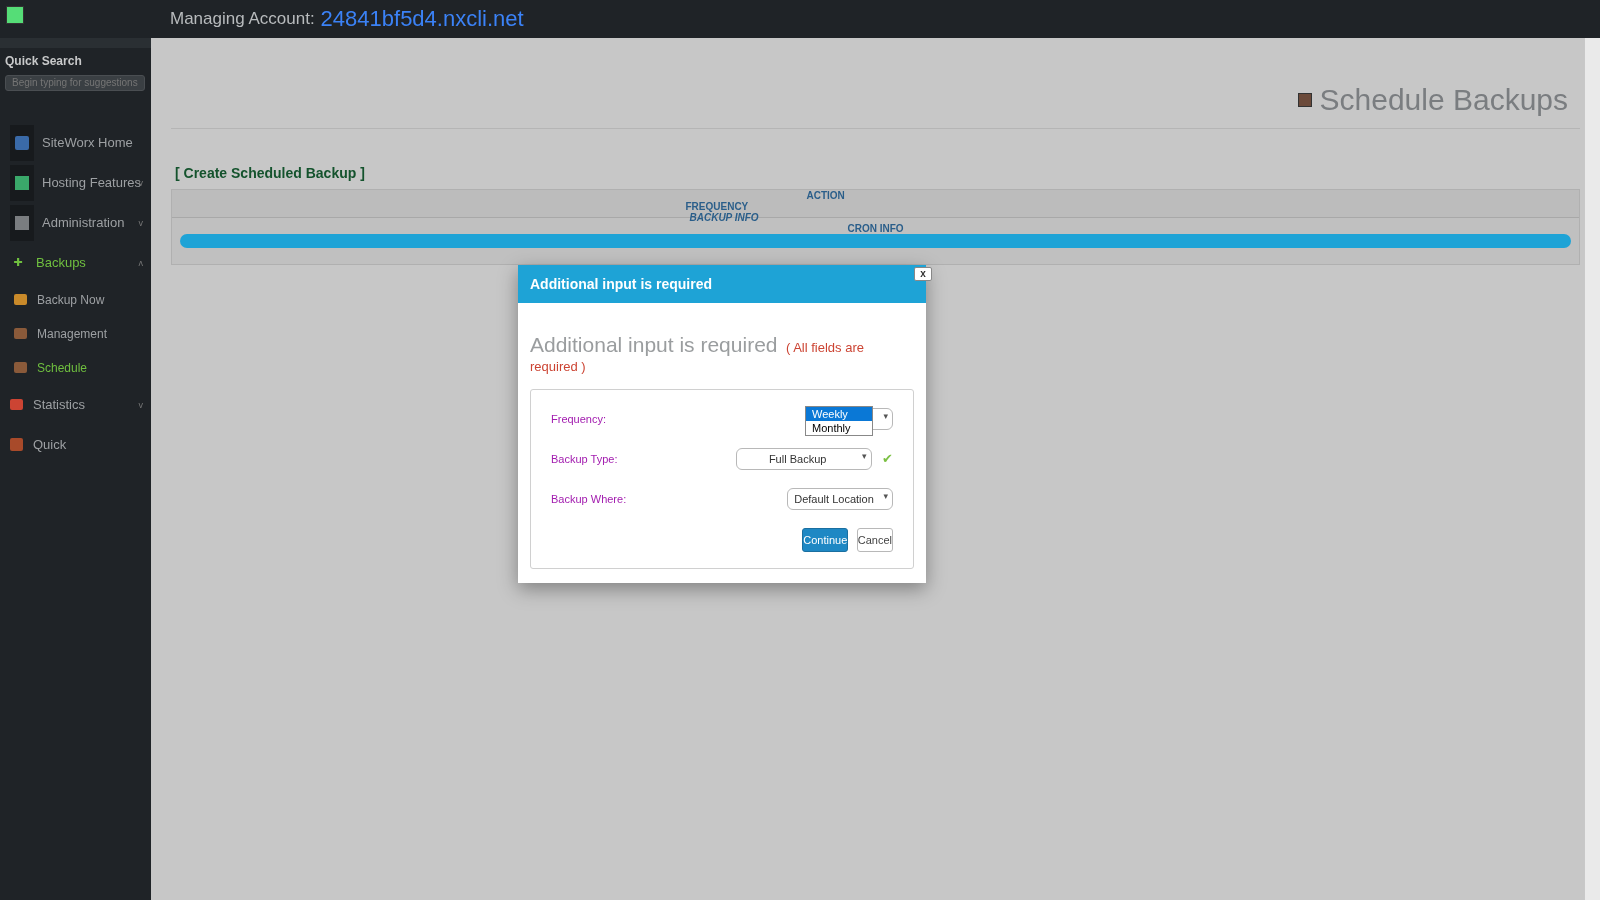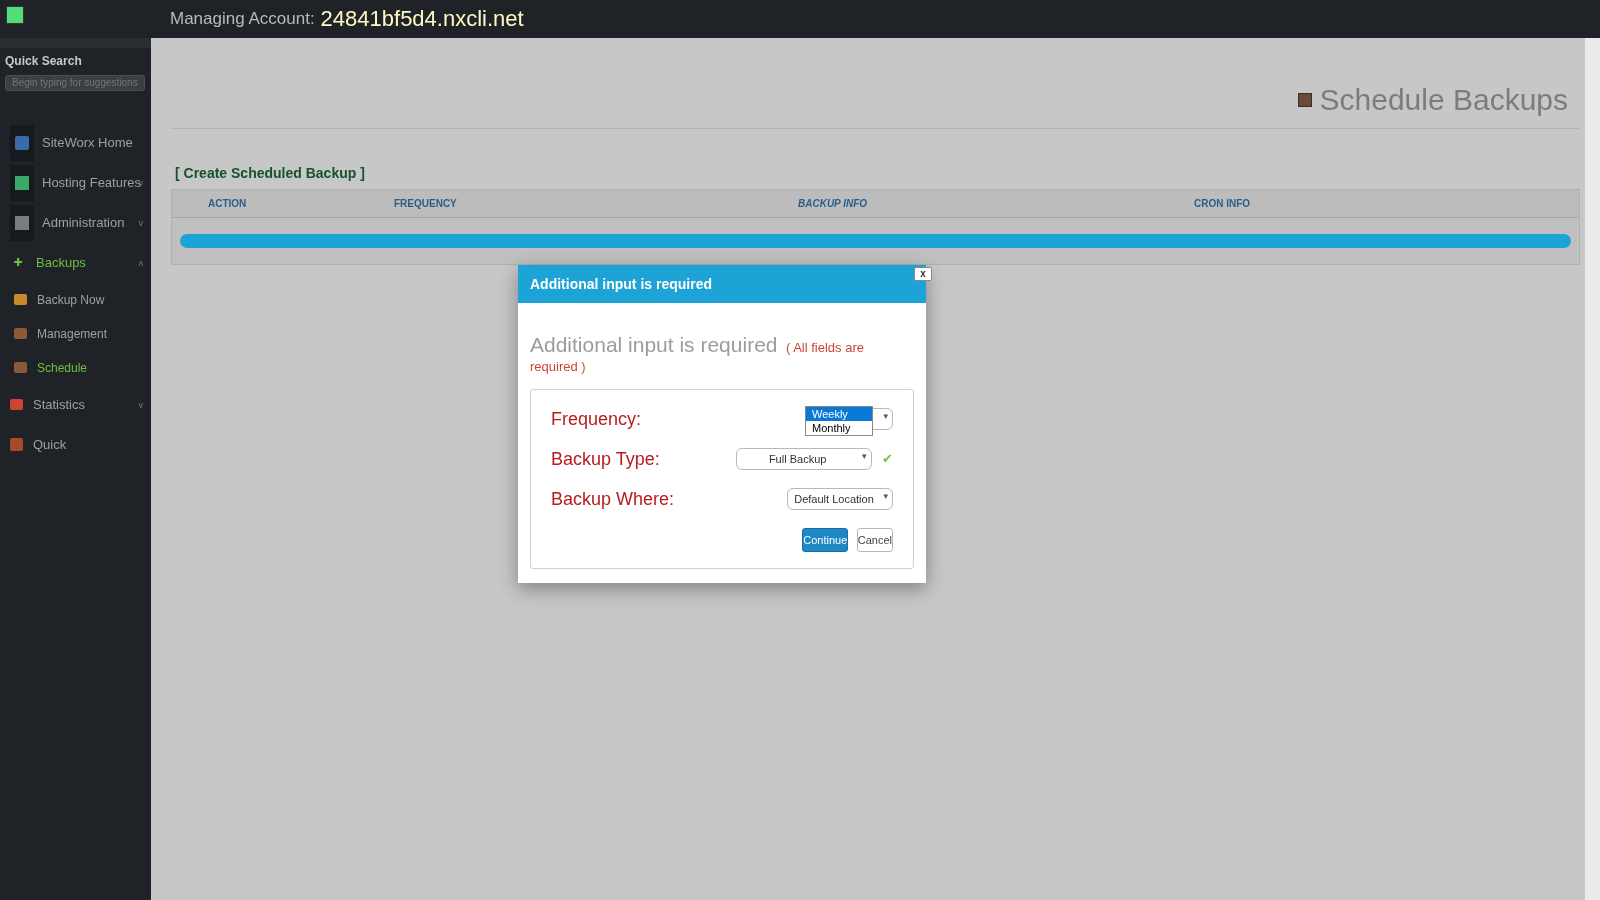--- a/index.html
+++ b/index.html
@@ -1,20 +1,20 @@
 <!DOCTYPE html>
 <html><head>
 <meta charset="utf-8">
 <style>
 * { margin: 0; padding: 0; box-sizing: border-box; font-family: Arial, Helvetica, sans-serif; }
 body { background: #2a2f33; width: 1600px; height: 900px; overflow: hidden; position: relative; }
 
 
 .top-header { height: 38px; background: #1f2327; display: flex; align-items: center; padding-left: 170px; color: #b8bbbd; font-size: 17px; }
-.top-header .account-name { color: #fef9c3; font-size: 22px; font-weight: 500; margin-left: 6px; }
+.top-header .account-name { color: #3b82f6; font-size: 22px; font-weight: 500; margin-left: 6px; }
 .top-logo { position: absolute; top: 6px; left: 6px; width: 18px; height: 18px; background: #5d7; border: 1px solid #333; }
 
 
 .sidebar { position: absolute; left: 0; top: 48px; width: 151px; height: calc(100% - 32px); background: #1f2327; }
 .search-block { padding: 6px 5px 10px 5px; }
 .search-label { color: #c8c9ca; font-size: 12px; font-weight: 600; margin-bottom: 4px; display: block; }
 .search-input { width: 140px; height: 16px; background: #3a3f43; border: 1px solid #4a4e52; border-radius: 3px; padding: 0 6px; color: #9da0a3; font-size: 10px; }
 .nav-item { display: flex; align-items: center; height: 36px; padding: 0 10px; color: #9da0a3; font-size: 13px; cursor: pointer; position: relative; }
 .nav-item.tall { height: 40px; }
 .nav-item.active { color: #6fbf3f; }
@@ -25,37 +25,37 @@
 .icon-box { width: 24px; height: 36px; display: flex; align-items: center; justify-content: center; background: #171a1d; margin-right: 8px; }
 .icon-box-inner { width: 14px; height: 14px; }
 
 
 .main { position: absolute; left: 151px; top: 38px; right: 0; bottom: 0; background: #c7c7c7; padding: 0 20px; }
 .page-header { text-align: right; padding: 45px 12px 11px 0; border-bottom: 1px solid #b5b5b5; }
 .page-title { color: #7a7d80; font-size: 30px; font-weight: 400; display: inline-flex; align-items: center; }
 .page-title .title-icon { width: 14px; height: 14px; background: #6b4a3a; margin-right: 8px; display: inline-block; border: 1px solid #333; }
 .create-link { color: #14532d; font-size: 14px; font-weight: 600; padding: 36px 0 8px 4px; display: block; }
 .table-wrap { border: 1px solid #b0b0b0; background: #c0c0c0; }
-.table-head { display: flex; background: #bcbcbc; border-bottom: 1px solid #a8a8a8; height: 28px; align-items: center; font-size: 10px; font-weight: 700; color: #2a5e8a; }
+.table-head { display: flex; background: #bcbcbc; border-bottom: 1px solid #a8a8a8; height: 28px; align-items: center; font-size: 10px; font-weight: 700; color: #2a5e8a; flex-direction: column; }
 .th { padding: 0 12px; }
 .th.action { width: 210px; padding-left: 36px; }
 .th.freq { width: 404px; }
 .th.info { width: 396px; font-style: italic; }
 .th.cron { flex: 1; }
 .blue-bar { margin: 16px 8px; height: 14px; background: #1ea3d6; border-radius: 8px; }
 .modal { position: absolute; left: 518px; top: 265px; width: 408px; background: #fff; box-shadow: 0 6px 18px rgba(0,0,0,0.35); }
 .modal-title-bar { height: 38px; background: #1ea3d6; color: #fff; font-size: 14px; font-weight: 700; display: flex; align-items: center; padding: 0 12px; position: relative; }
 .modal-close { position: absolute; right: -6px; top: 2px; width: 18px; height: 14px; background: #fff; border: 1px solid #888; border-radius: 2px; font-size: 10px; line-height: 12px; text-align: center; color: #333; cursor: pointer; }
 .modal-body { padding: 30px 12px 14px 12px; }
 .modal-heading { color: #9a9d9f; font-size: 21px; font-weight: 400; display: inline; }
 .required-note { color: #c43; font-size: 13px; margin-left: 4px; }
 .form-box { border: 1px solid #d0d0d0; border-radius: 3px; margin-top: 14px; padding: 18px 20px 16px 20px; }
 .form-row { display: flex; align-items: center; justify-content: space-between; margin-bottom: 18px; position: relative; }
 .form-row:last-of-type { margin-bottom: 20px; }
-.form-label { color: #b91c1c; font-size: 18px; }
+.form-label { color: #a21caf; font-size: 11px; }
 .select { height: 22px; border: 1px solid #b8b8b8; border-radius: 6px; background: #fff; font-size: 11px; padding: 0 18px 0 6px; color: #333; appearance: none; position: relative; cursor: pointer; }
 .select-wrap { position: relative; display: inline-block; }
 .select-wrap::after { content: "▾"; position: absolute; right: 5px; top: 3px; font-size: 9px; color: #555; pointer-events: none; }
 .sel-narrow { width: 68px; }
 .sel-mid { width: 136px; }
 .sel-wide { width: 106px; }
 .check-icon { color: #7bc043; font-size: 13px; margin-left: 6px; }
 .btn-row { text-align: right; }
 .btn { height: 24px; border-radius: 3px; font-size: 11px; padding: 0 0; cursor: pointer; }
 .btn-primary { background: #1e88c4; border: 1px solid #1a6fa0; color: #fff; }

